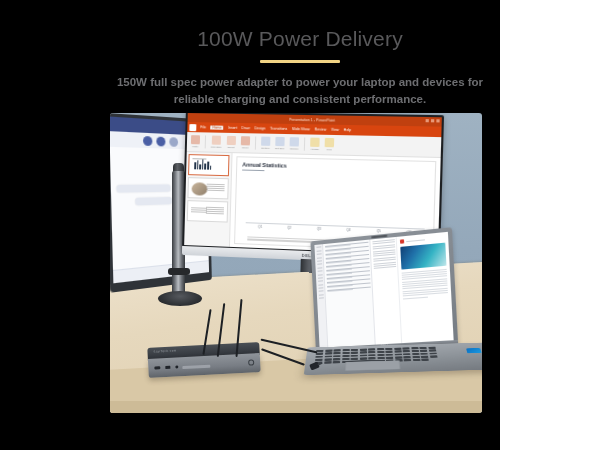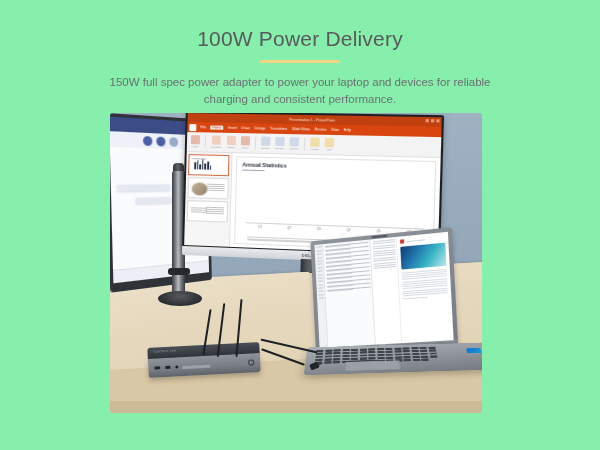--- a/index.html
+++ b/index.html
@@ -2,35 +2,35 @@
 <html><head>
 <meta charset="utf-8">
 <style>
   * { box-sizing: border-box; margin: 0; padding: 0; }
   html, body {
     width: 600px; height: 450px;
     background: #ffffff;
     font-family: "Liberation Sans", sans-serif;
     overflow: hidden;
   }
-  .page { position: relative; width: 600px; height: 450px; background: #86efac; }
+  .page { position: relative; width: 500px; height: 450px; background: #000000; }
 
   
   .header { position: absolute; left: 0; top: 0; width: 600px; text-align: center; }
   .title {
     font-size: 21px; font-weight: 400; color: #59595b;
     letter-spacing: .2px; margin-top: 27px; line-height: 1.1;
   }
   .divider {
     width: 80px; height: 2.5px; background: #f2d484;
     margin: 10px auto 0; border-radius: 1px;
   }
   .subtitle {
     font-size: 11.5px; color: #6d6e71; line-height: 1.55;
-    margin-top: 11px; padding: 0 105px; font-weight: 400;
+    margin-top: 11px; padding: 0 105px; font-weight: 700;
   }
 
   
   .photo {
     position: absolute; left: 110px; top: 113px;
     width: 372px; height: 300px; overflow: hidden;
     border-radius: 3px;
   }
   .wall {
     position: absolute; inset: 0;

